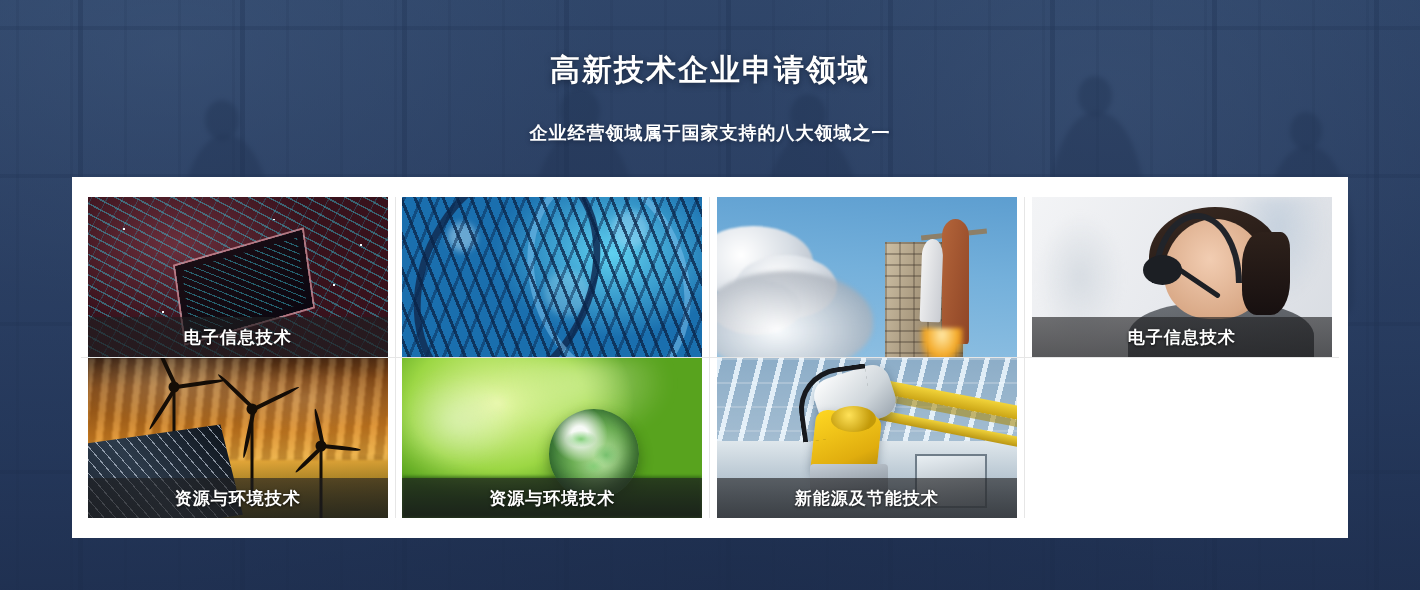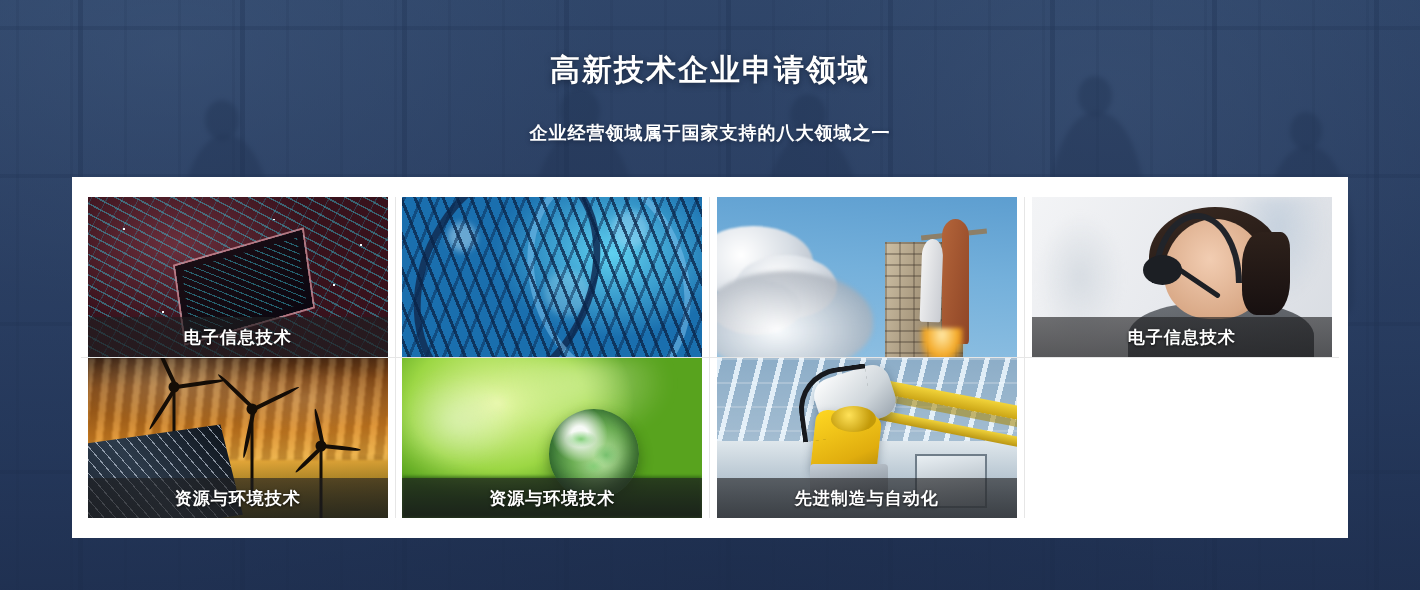--- a/index.html
+++ b/index.html
@@ -636,19 +636,19 @@
               <div class="rail"></div>
               <div class="rail2"></div>
               <div class="box"></div>
               <div class="arm-upper"></div>
               <div class="arm-lower"></div>
               <div class="joint"></div>
               <div class="cable"></div>
               <div class="gripper"></div>
             </div>
           </div>
-          <div class="card-label">先进制造与自动化</div>
+          <div class="card-label">新能源及节能技术</div>
         </div>
       </div>
 
     </div>
   </div>
 </div>
 
 </body></html>

